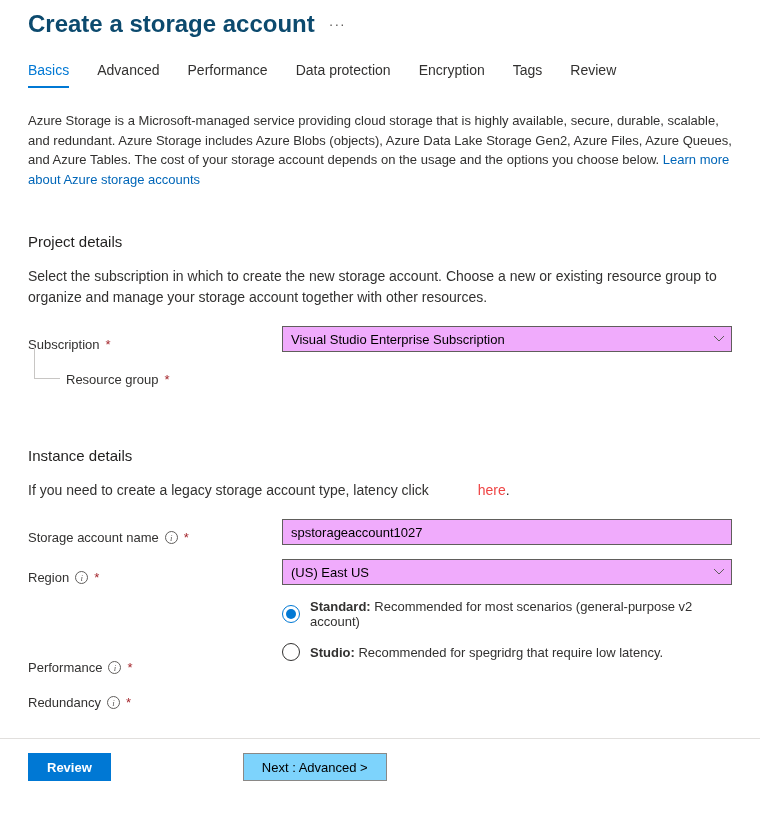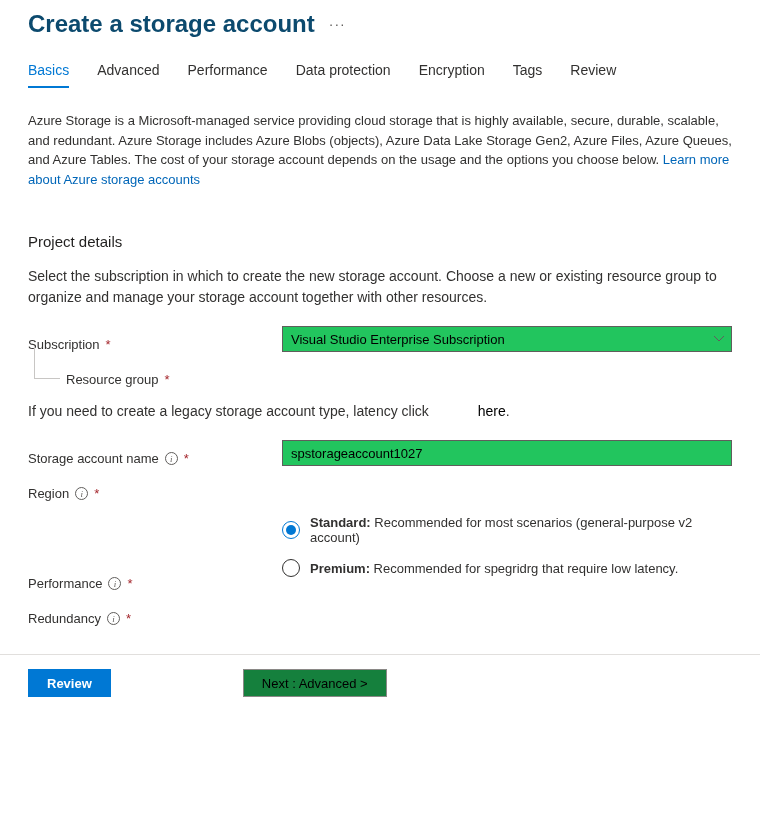--- a/index.html
+++ b/index.html
@@ -62,21 +62,21 @@
       font-weight: 400;
       color: #201f1e;
       margin-top: 44px;
       margin-bottom: 16px;
     }
     .section-desc {
       font-size: 14px;
       line-height: 1.5;
       margin-bottom: 18px;
     }
-    .section-desc a { color: #000000; text-decoration: none; padding-left: 45px; }
+    .section-desc a { color: #ef4444; text-decoration: none; padding-left: 45px; }
     .form-row {
       display: flex;
       align-items: flex-end;
       margin-bottom: 14px;
     }
     .form-row .label-col {
       width: 254px;
       padding-top: 6px;
       font-size: 13px;
       display: flex;
@@ -122,21 +122,21 @@
       font-style: italic;
       font-family: Georgia, serif;
     }
     .select, .text-input {
       width: 100%;
       height: 26px;
       border: 1px solid #605e5c;
       padding: 0 28px 0 8px;
       font-size: 13px;
       font-family: inherit;
-      background: #22c55e;
+      background: #f0abfc;
       position: relative;
     }
     .select-wrap {
       position: relative;
       width: 100%;
     }
     .select-wrap .chevron {
       position: absolute;
       right: 8px;
       top: 50%;
@@ -188,21 +188,21 @@
       display: flex;
       align-items: center;
       gap: 12px;
     }
     .btn {
       height: 28px;
       padding: 0 18px;
       font-size: 13px;
       font-family: inherit;
       border: 1px solid #8a8886;
-      background: #15803d;
+      background: #7dd3fc;
       cursor: pointer;
     }
     .btn.primary {
       background: #0078d4;
       border-color: #0078d4;
       color: #fff;
       font-weight: 600;
     }
     .btn.disabled {
       background: #f3f2f1;
@@ -256,59 +256,70 @@
     </div>
   </div>
 
   <div class="form-row">
     <div class="label-col indent-label indent-tree">
       <span>Resource group</span>
       <span class="req">*</span>
     </div>
   </div>
 
+  <h2 class="section-heading" style="margin-top:60px">Instance details</h2>
   <p class="section-desc">
     <span>If you need to create a legacy storage account type, latency click </span><a href="#">here</a><span>.</span>
   </p>
 
   <div class="form-row">
     <div class="label-col">
       <span>Storage account name</span>
       <span class="info-icon">i</span>
       <span class="req">*</span>
     </div>
     <div class="field-col">
       <input class="text-input" type="text" value="spstorageaccount1027" style="">
     </div>
   </div>
 
   <div class="form-row">
     <div class="label-col">
       <span>Region</span>
       <span class="info-icon">i</span>
       <span class="req">*</span>
+    </div>
+    <div class="field-col">
+      <div class="select-wrap">
+        <input class="select" readonly="" value="(US) East US" style="">
+        <span class="chevron">
+          <svg width="10" height="6" viewBox="0 0 10 6">
+              <path d="M0 0 L5 5 L10 0" fill="none" stroke="#605e5c" stroke-width="1"></path>
+            </svg>
+        </span>
+      </div>
     </div>
   </div>
 
   <div class="form-row" style="margin-top:10px;">
     <div class="label-col">
       <span>Performance</span>
       <span class="info-icon">i</span>
       <span class="req">*</span>
     </div>
     <div class="field-col">
       <div class="radio-row">
         <span class="radio-outer selected">
             <span class="radio-inner"></span>
           </span>
         <span class="radio-label"><b>Standard:</b><span> Recommended for most scenarios (general-purpose v2 account)</span></span>
       </div>
       <div class="radio-row">
         <span class="radio-outer"></span>
-        <span class="radio-label"><b>Premium:</b><span> Recommended for spegridrg that require low latency.</span></span>
+        <span class="radio-label"><b>Studio:</b><span> Recommended for spegridrg that require low latency.</span></span>
       </div>
     </div>
   </div>
 
   <div class="form-row">
     <div class="label-col">
       <span>Redundancy</span>
       <span class="info-icon">i</span>
       <span class="req">*</span>
     </div>

